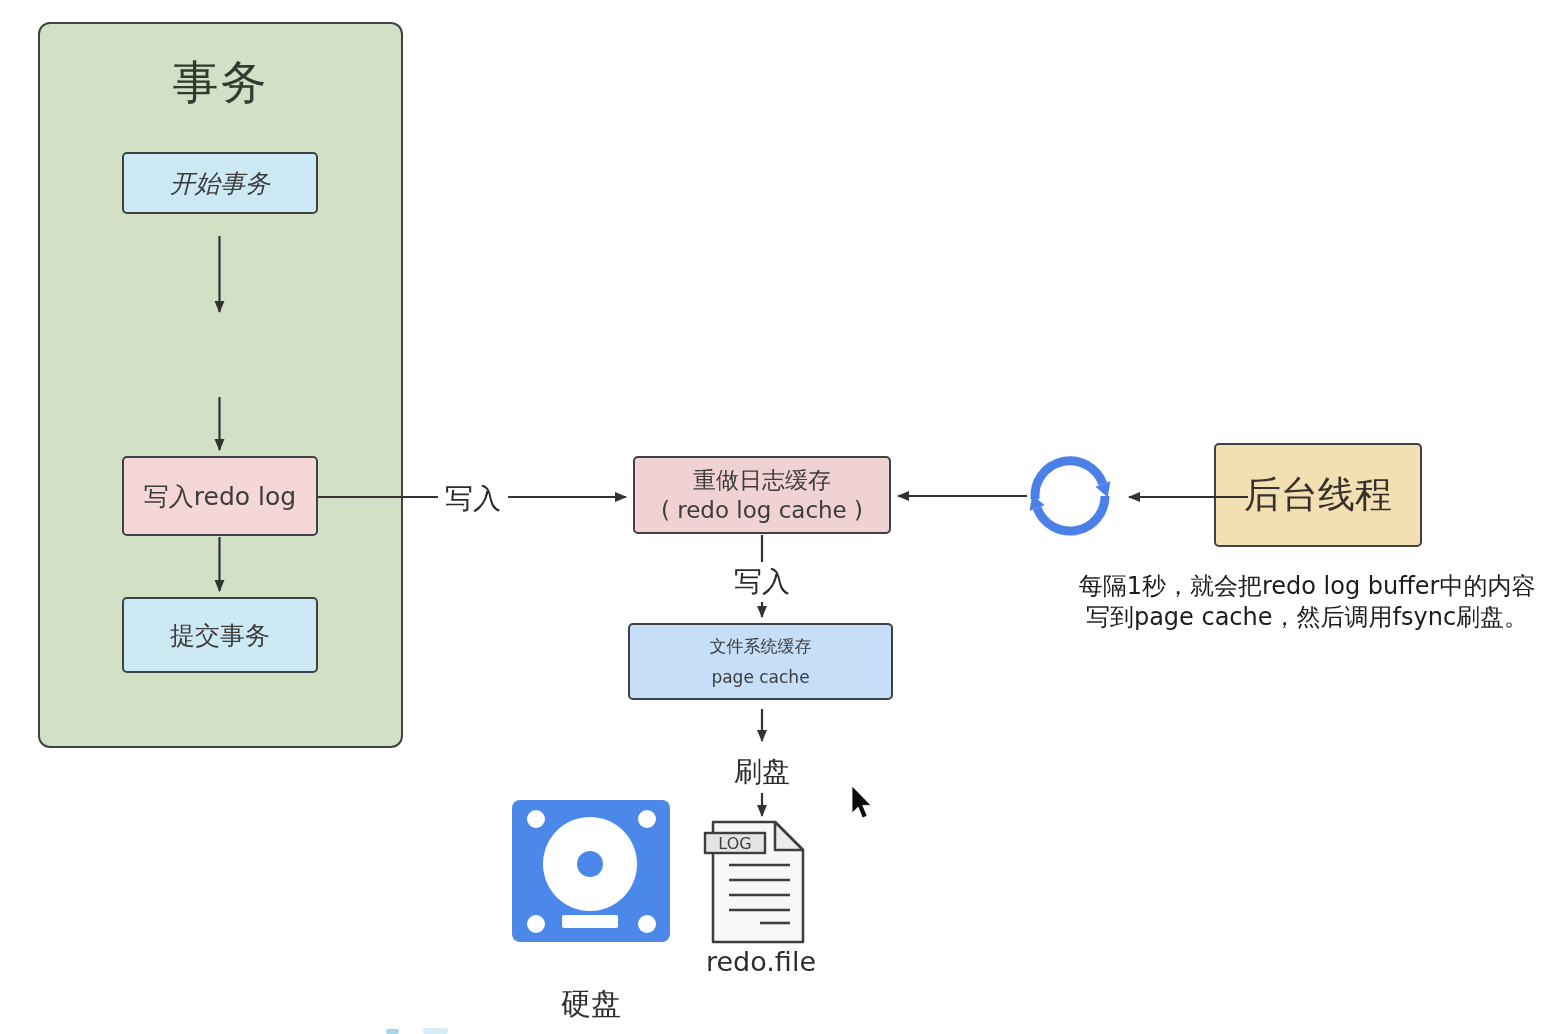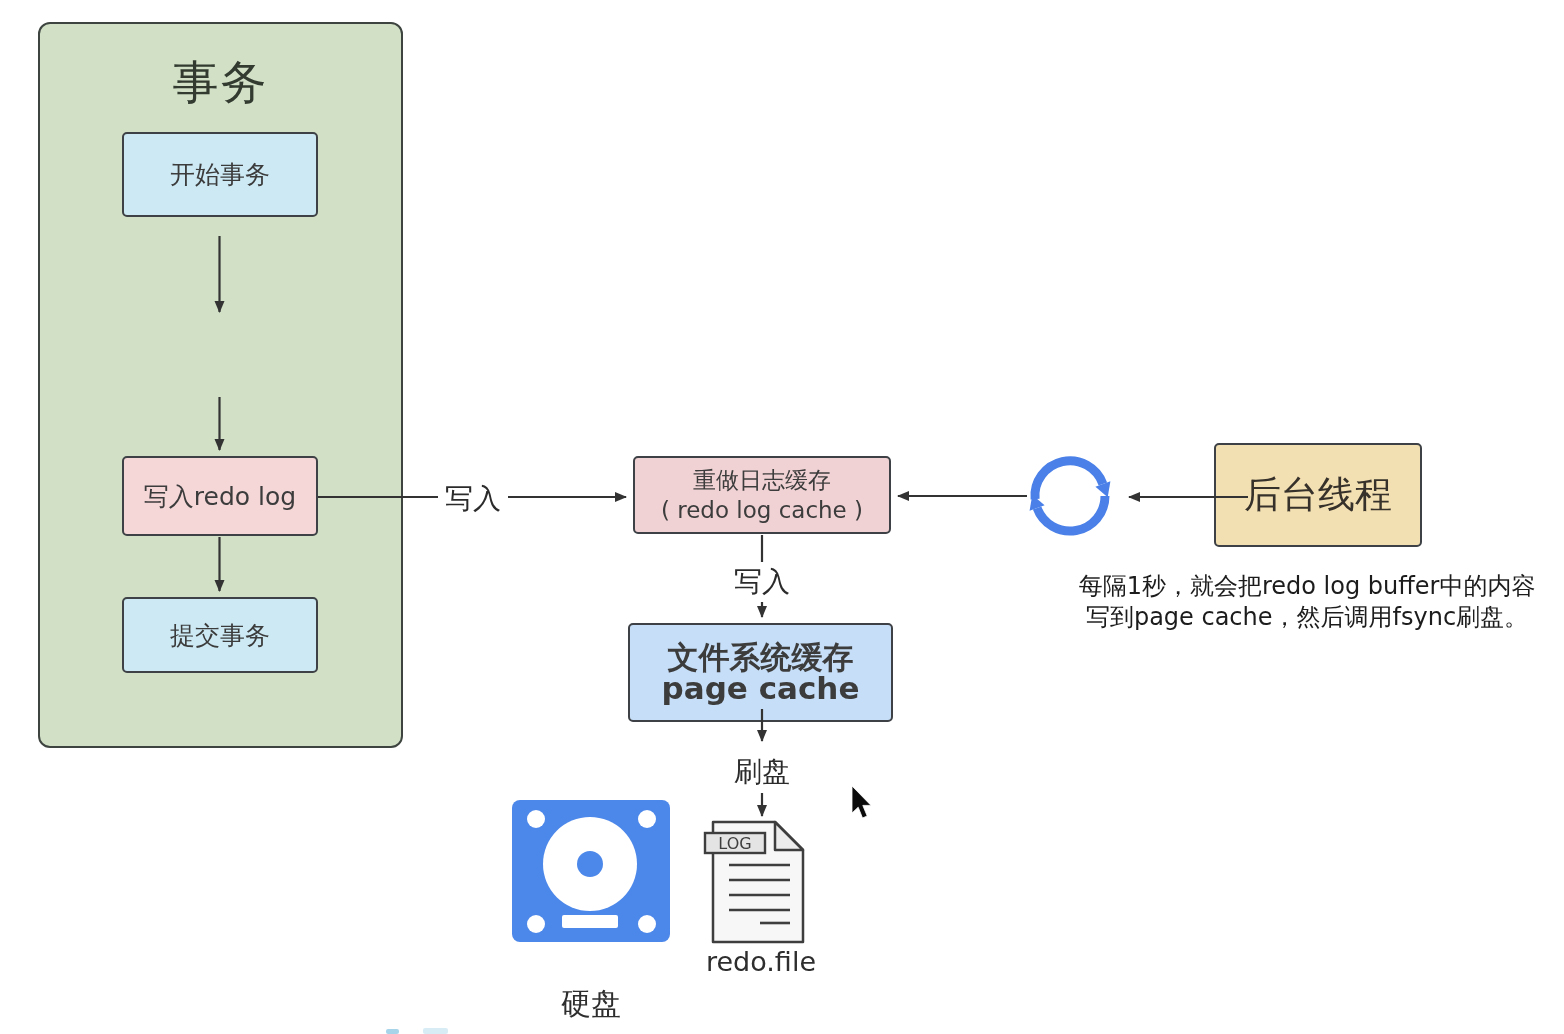--- a/index.html
+++ b/index.html
@@ -14,26 +14,26 @@
     color:#3c3c3c;text-align:center;
   }
   .container-box{
     position:absolute;left:38px;top:22px;width:365px;height:726px;
     border:2.5px solid #3e4540;border-radius:12px;
   }
   .container-title{
     margin-top:28px;text-align:center;font-size:46px;color:#333b31;letter-spacing:2px;
   }
   .step{left:122px;width:196px;font-size:25px;}
-  .step-1{top:132px;height:85px;}
+  .step-1{top:152px;height:62px;font-style:italic;}
   .step-2{top:317px;height:79px;}
   .step-3{top:456px;height:80px;}
   .step-4{top:597px;height:76px;}
   .buffer{left:633px;top:456px;width:258px;height:78px;font-size:23px;line-height:30px;}
-  .pagecache{left:628px;top:623px;width:265px;height:99px;font-size:31px;line-height:31px;font-weight:bold;}
+  .pagecache{left:628px;top:623px;width:265px;height:77px;font-size:17px;line-height:31px;}
   .thread{left:1214px;top:443px;width:208px;height:104px;font-size:37px;color:#36312a;}
   .arrows{position:absolute;left:0;top:0;pointer-events:none;}
   .edge-label{
     position:absolute;font-size:28px;color:#2b2b2b;background:#ffffff;
     padding:1px 7px;white-space:nowrap;transform:translateX(-50%);
   }
   .caption{
     position:absolute;left:1056px;top:571px;width:502px;text-align:center;
     font-size:24px;line-height:31px;color:#1c1c1c;
   }

